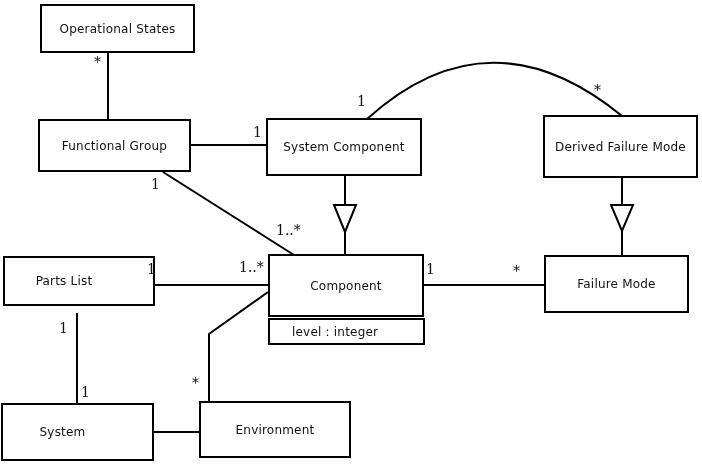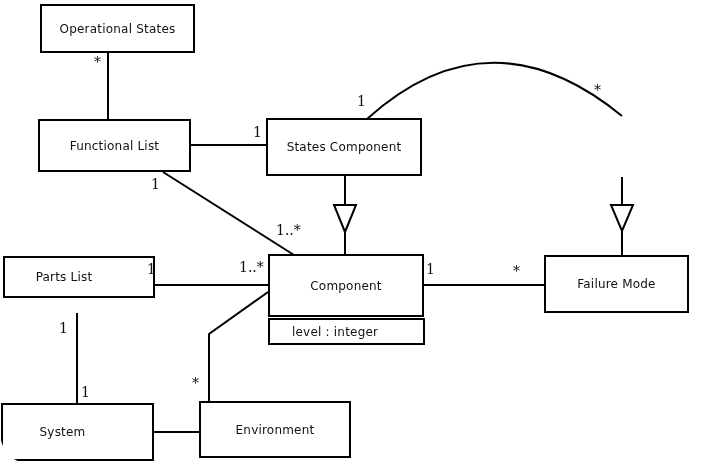--- a/index.html
+++ b/index.html
@@ -1,18 +1,18 @@
 <!DOCTYPE html>
 <html><head>
 <meta charset="utf-8">
 <style>
   html,body{margin:0;padding:0;background:#ffffff;}
   .canvas{
     position:relative;width:702px;height:464px;background:#ffffff;
-    font-family:"DejaVu Sans",sans-serif;overflow:hidden;color:#111;border-radius:31px;
+    font-family:"DejaVu Sans",sans-serif;overflow:hidden;color:#111;
   }
   .lines{position:absolute;left:0;top:0;}
   .box{
     position:absolute;box-sizing:border-box;border:2px solid #000;background:#fff;
     display:flex;align-items:center;justify-content:center;
     font-size:12px;letter-spacing:0.2px;white-space:nowrap;
   }
   .attr{justify-content:flex-start;padding-left:22px;}
   .shift-left > span{transform:translateX(-15px);}
   .mult{
@@ -45,29 +45,32 @@
       <polygon points="334,205 356,205 345,232"></polygon>
       <polygon points="611,205 633,205 622,231"></polygon>
     </g>
   </svg>
 
   <div class="box" style="left:40px;top:4px;width:155px;height:49px;">
     <span>Operational States</span>
   </div>
 
   <div class="box" style="left:38px;top:119px;width:153px;height:53px;">
-    <span>Functional List</span>
+    <span>Functional Group</span>
   </div>
 
   <div class="box" style="left:266px;top:118px;width:156px;height:58px;">
-    <span>States Component</span>
+    <span>System Component</span>
   </div>
 
+  <div class="box" style="left:543px;top:115px;width:155px;height:63px;">
+    <span>Derived Failure Mode</span>
+  </div>
 
-  <div class="box shift-left" style="left:3px;top:256px;width:152px;height:42px;">
+  <div class="box shift-left" style="left:3px;top:256px;width:152px;height:50px;">
     <span>Parts List</span>
   </div>
 
   <div class="box" style="left:268px;top:254px;width:156px;height:63px;align-items:center;">
     <span>Component</span>
   </div>
   <div class="box attr" style="left:268px;top:318px;width:157px;height:27px;">
     <span>level : integer</span>
   </div>
 

